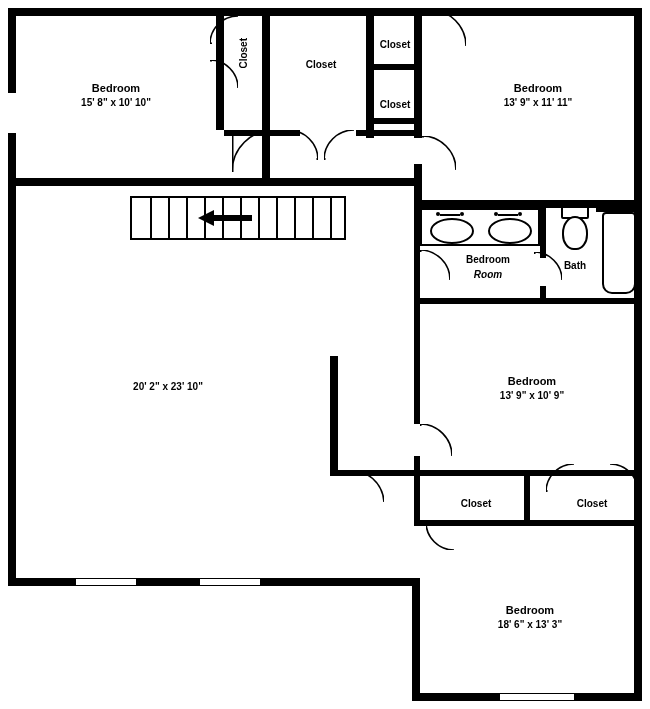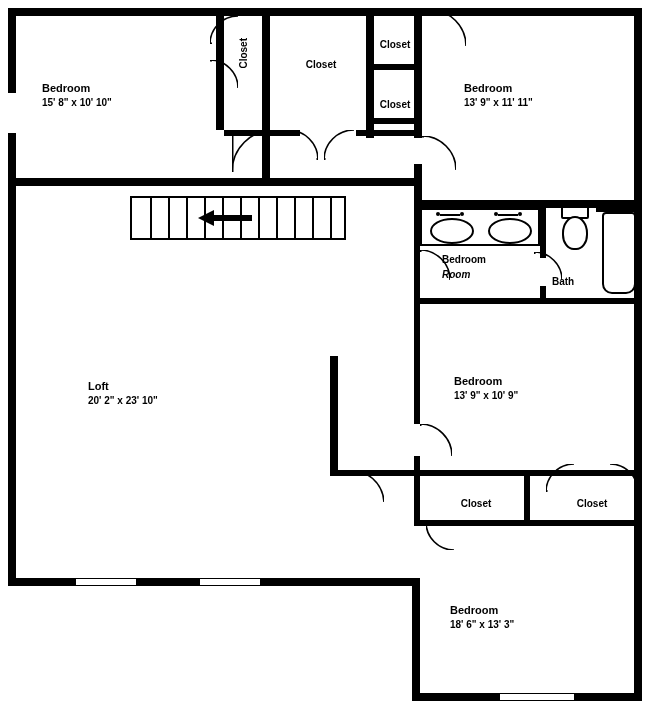--- a/index.html
+++ b/index.html
@@ -16,21 +16,21 @@
     overflow: hidden;
   }
   
   .wall {
     position: absolute;
     background: #000000;
   }
   
   .room-label {
     position: absolute;
-    text-align: left;
+    text-align: center;
     color: #000000;
     line-height: 1.25;
   }
   .room-name {
     font-size: 11px;
     font-weight: bold;
     white-space: nowrap;
   }
   .room-dims {
     font-size: 10px;
@@ -353,30 +353,29 @@
     <div class="room-name">Bedroom</div>
     <div class="room-dims">13' 9" x 10' 9"</div>
   </div>
 
   <div class="room-label" style="left:450px; top:604px; width:160px;">
     <div class="room-name">Bedroom</div>
     <div class="room-dims">18' 6" x 13' 3"</div>
   </div>
 
   <div class="room-label" style="left:88px; top:380px; width:160px;">
-    <div class="room-name">Loft</div>
     <div class="room-dims">20' 2" x 23' 10"</div>
   </div>
 
   <div class="room-label" style="left:442px; top:254px; width:92px;">
     <div class="room-name small">Bedroom</div>
     <div class="room-name small" style="margin-top:2px;font-style:italic;">Room</div>
   </div>
 
-  <div class="room-label" style="left:552px; top:276px; width:46px;">
+  <div class="room-label" style="left:552px; top:260px; width:46px;">
     <div class="room-name small">Bath</div>
   </div>
 
   <div class="closet-label vertical" style="left:238px; top:38px; width:14px;">Closet</div>
   <div class="closet-label" style="left:286px; top:59px; width:70px;">Closet</div>
   <div class="closet-label" style="left:370px; top:39px; width:50px;">Closet</div>
   <div class="closet-label" style="left:370px; top:99px; width:50px;">Closet</div>
   <div class="closet-label" style="left:440px; top:498px; width:72px;">Closet</div>
   <div class="closet-label" style="left:556px; top:498px; width:72px;">Closet</div>
 

